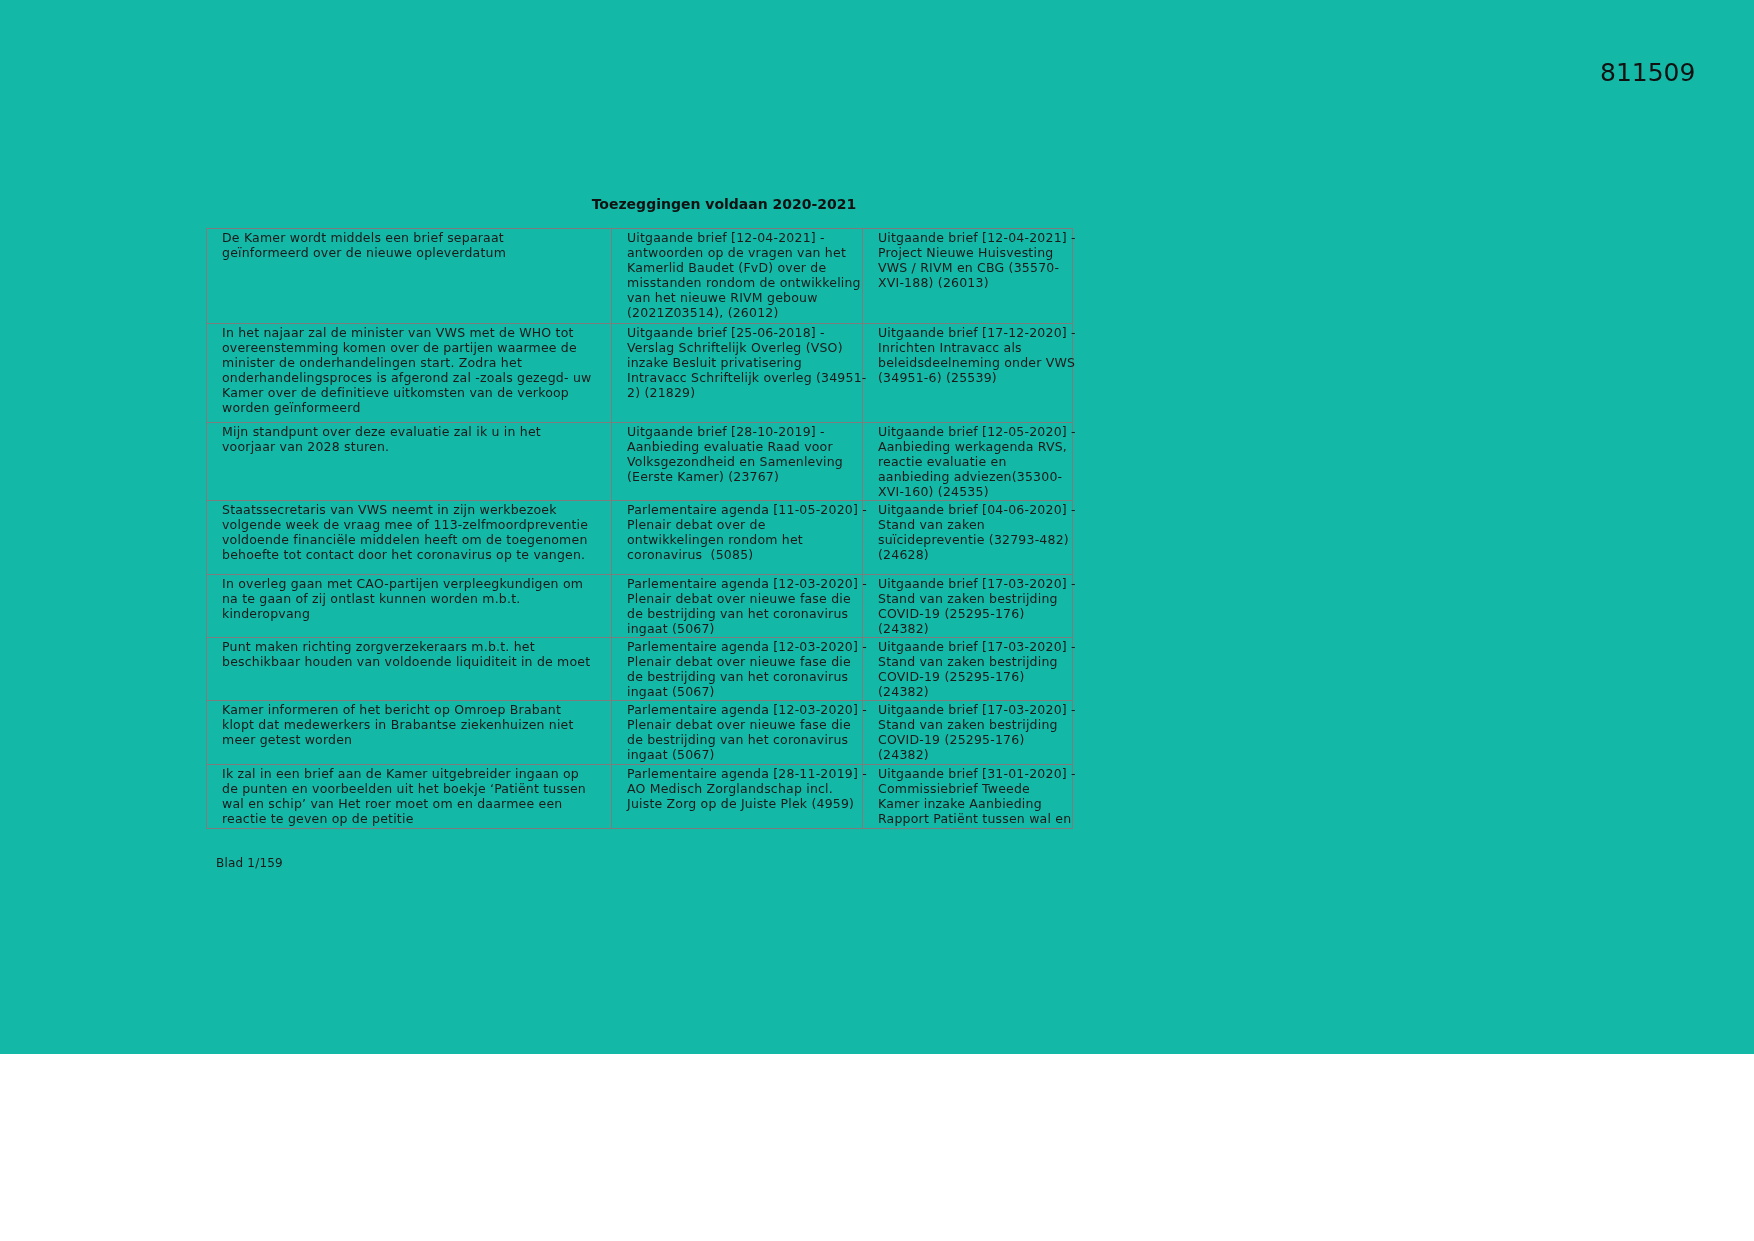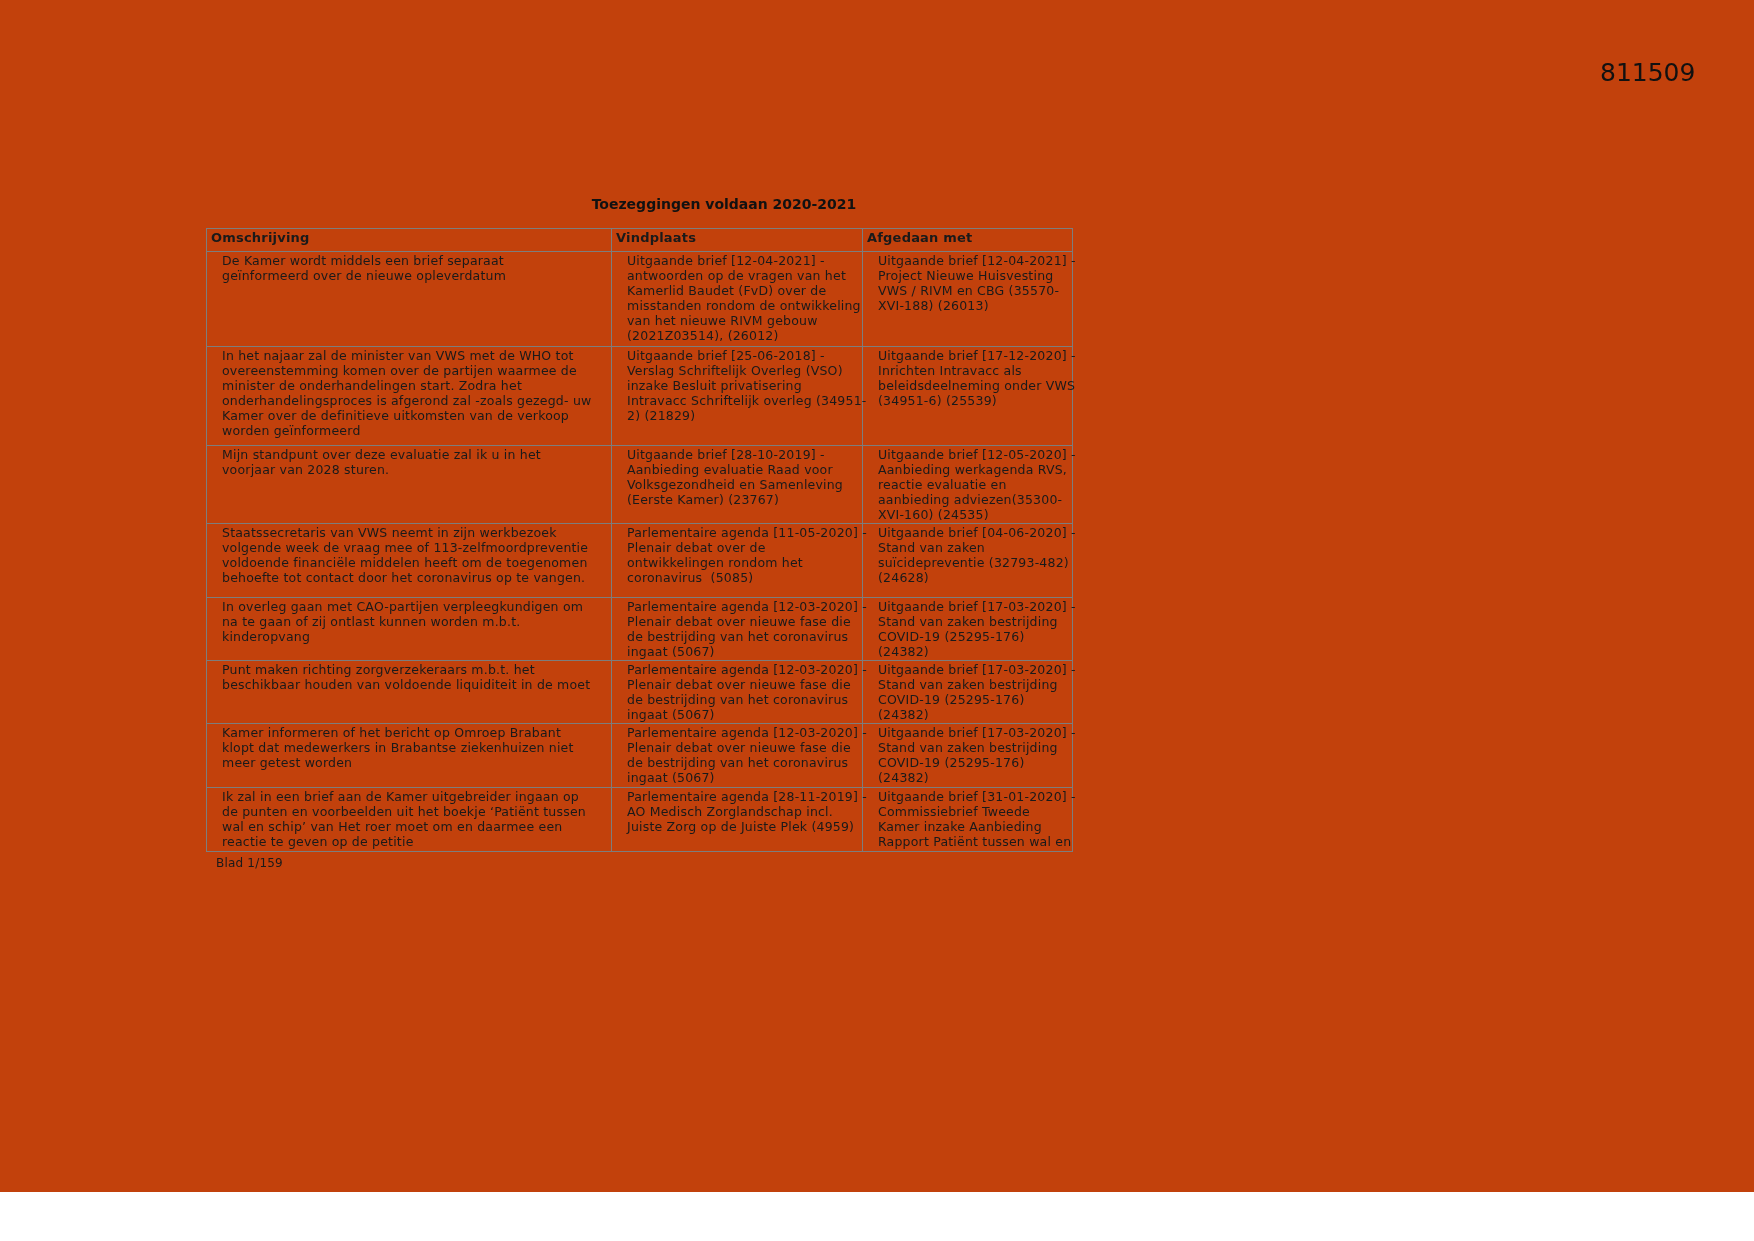--- a/index.html
+++ b/index.html
@@ -3,22 +3,22 @@
 <meta charset="utf-8">
 <style>
   html, body {
     margin: 0;
     padding: 0;
     background: #ffffff;
   }
   .page {
     position: relative;
     width: 1754px;
-    height: 1192px;
-    background: #c2410c;
+    height: 1054px;
+    background: #14b8a6;
     font-family: "DejaVu Sans", sans-serif;
     color: #1a1a1a;
     overflow: hidden;
   }
   .pagenum {
     position: absolute;
     top: 58px;
     left: 1600px;
     font-size: 25px;
     line-height: 30px;
@@ -79,25 +79,20 @@
 
   <div class="doc-title">Toezeggingen voldaan 2020-2021</div>
 
   <table class="toezeggingen">
     <colgroup>
       <col style="width:405px">
       <col style="width:251px">
       <col style="width:210px">
     </colgroup>
     <tbody>
-        <tr>
-      <th>Omschrijving</th>
-      <th>Vindplaats</th>
-      <th>Afgedaan met</th>
-    </tr>
     <tr style="height:95px">
       <td>De Kamer wordt middels een brief separaat
 geïnformeerd over de nieuwe opleverdatum</td>
       <td>Uitgaande brief [12-04-2021] -
 antwoorden op de vragen van het
 Kamerlid Baudet (FvD) over de
 misstanden rondom de ontwikkeling
 van het nieuwe RIVM gebouw
 (2021Z03514), (26012)</td>
       <td>Uitgaande brief [12-04-2021] -

